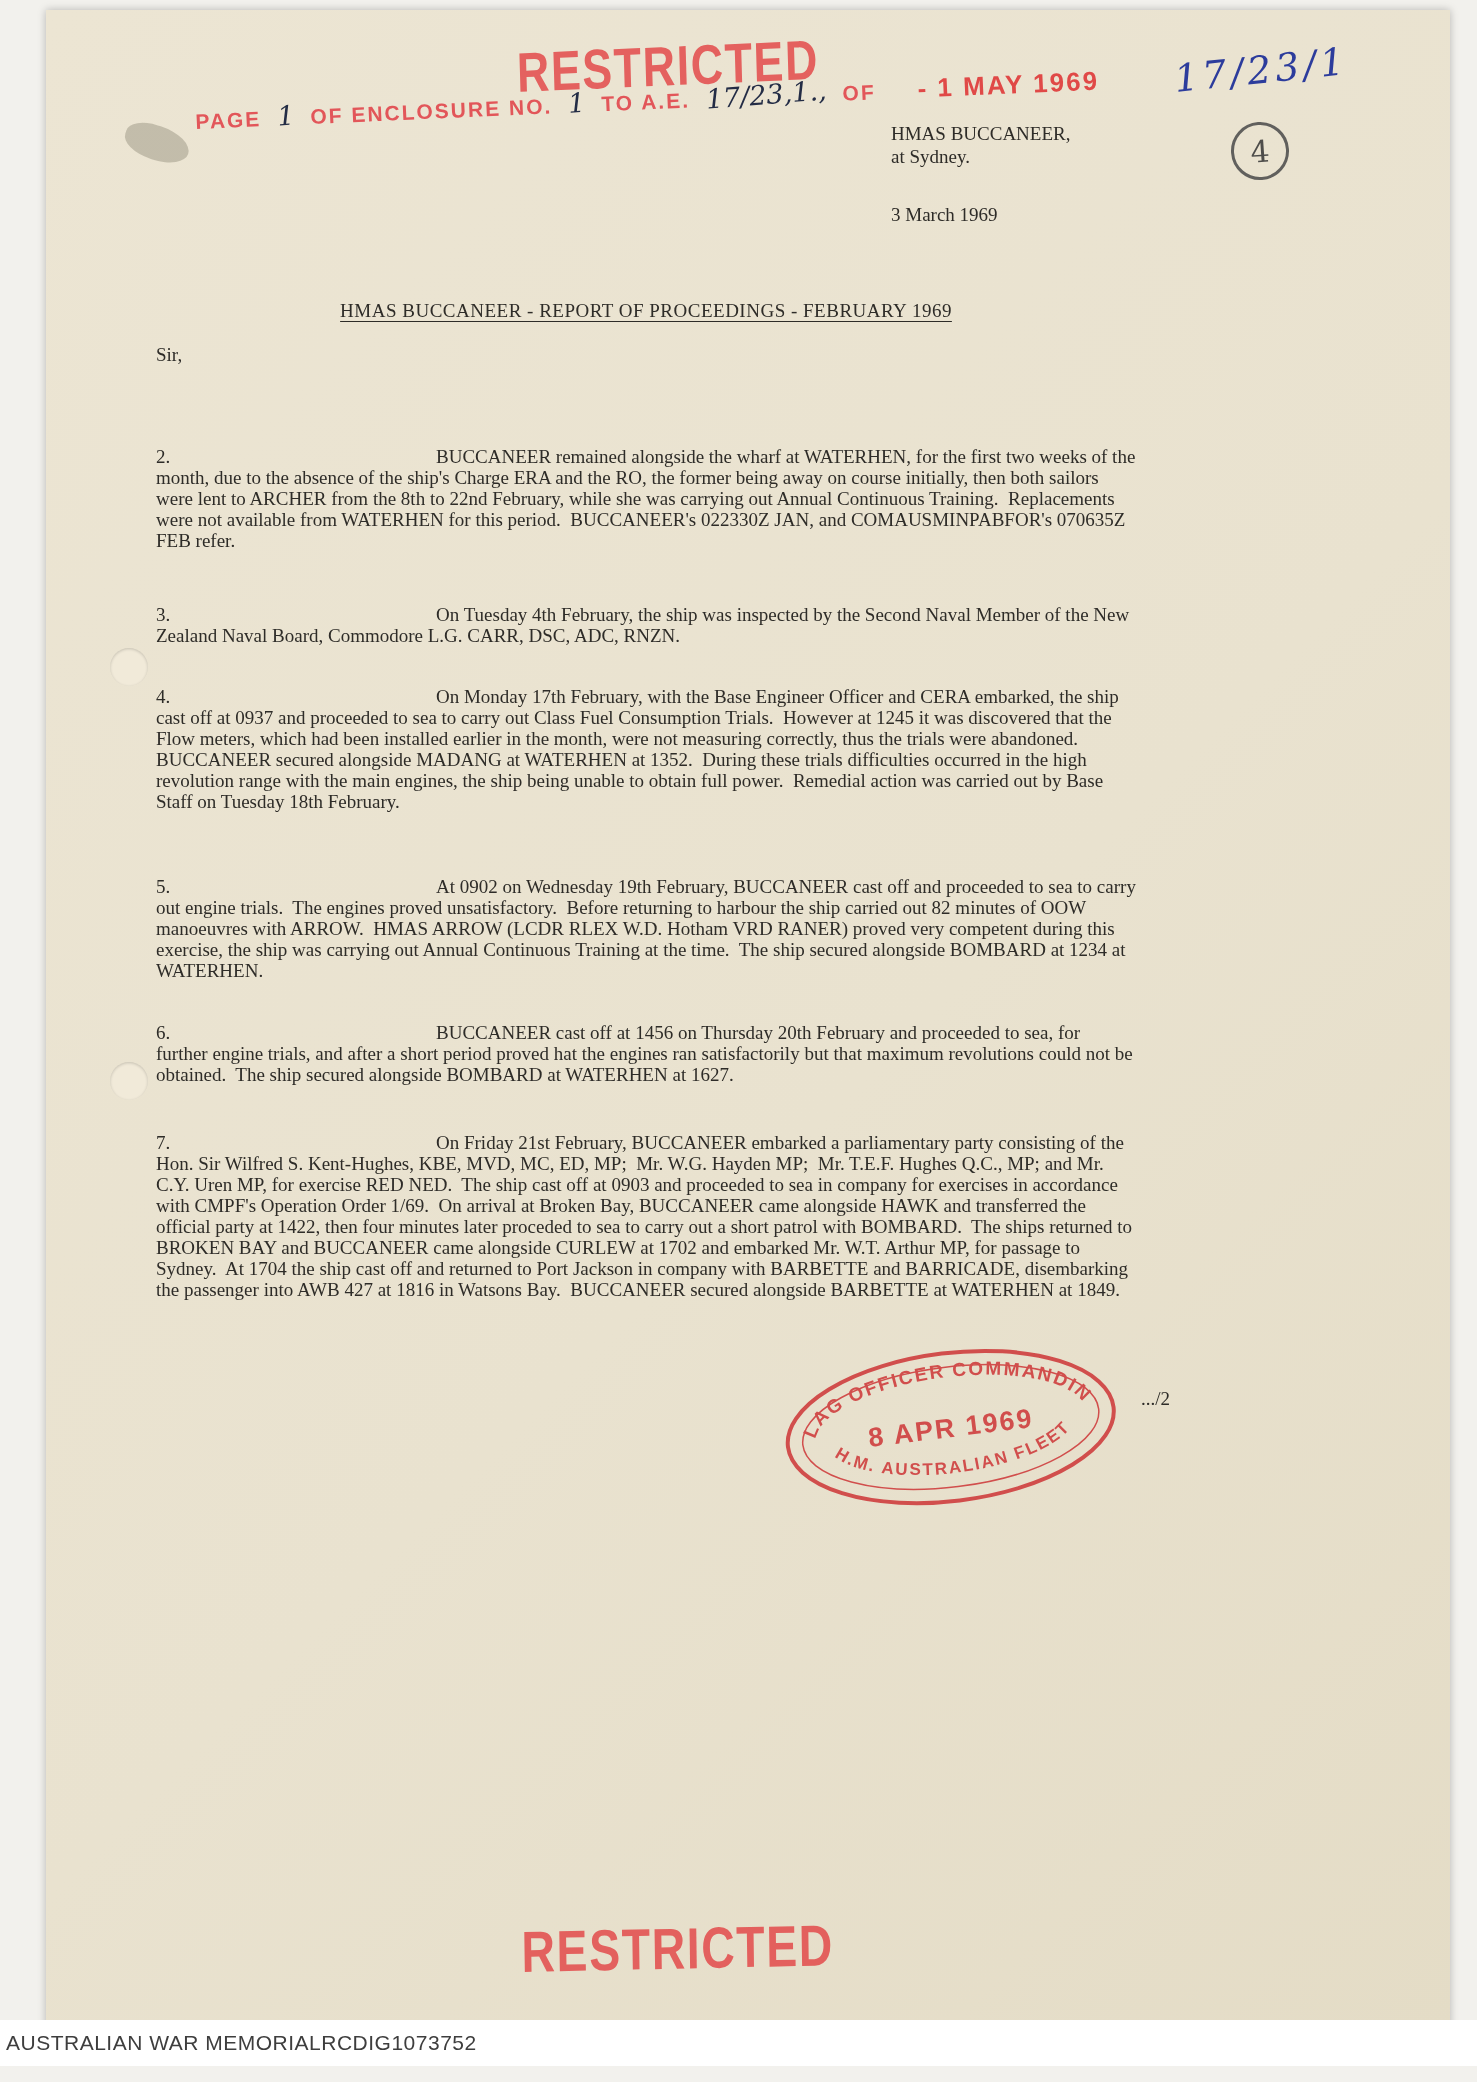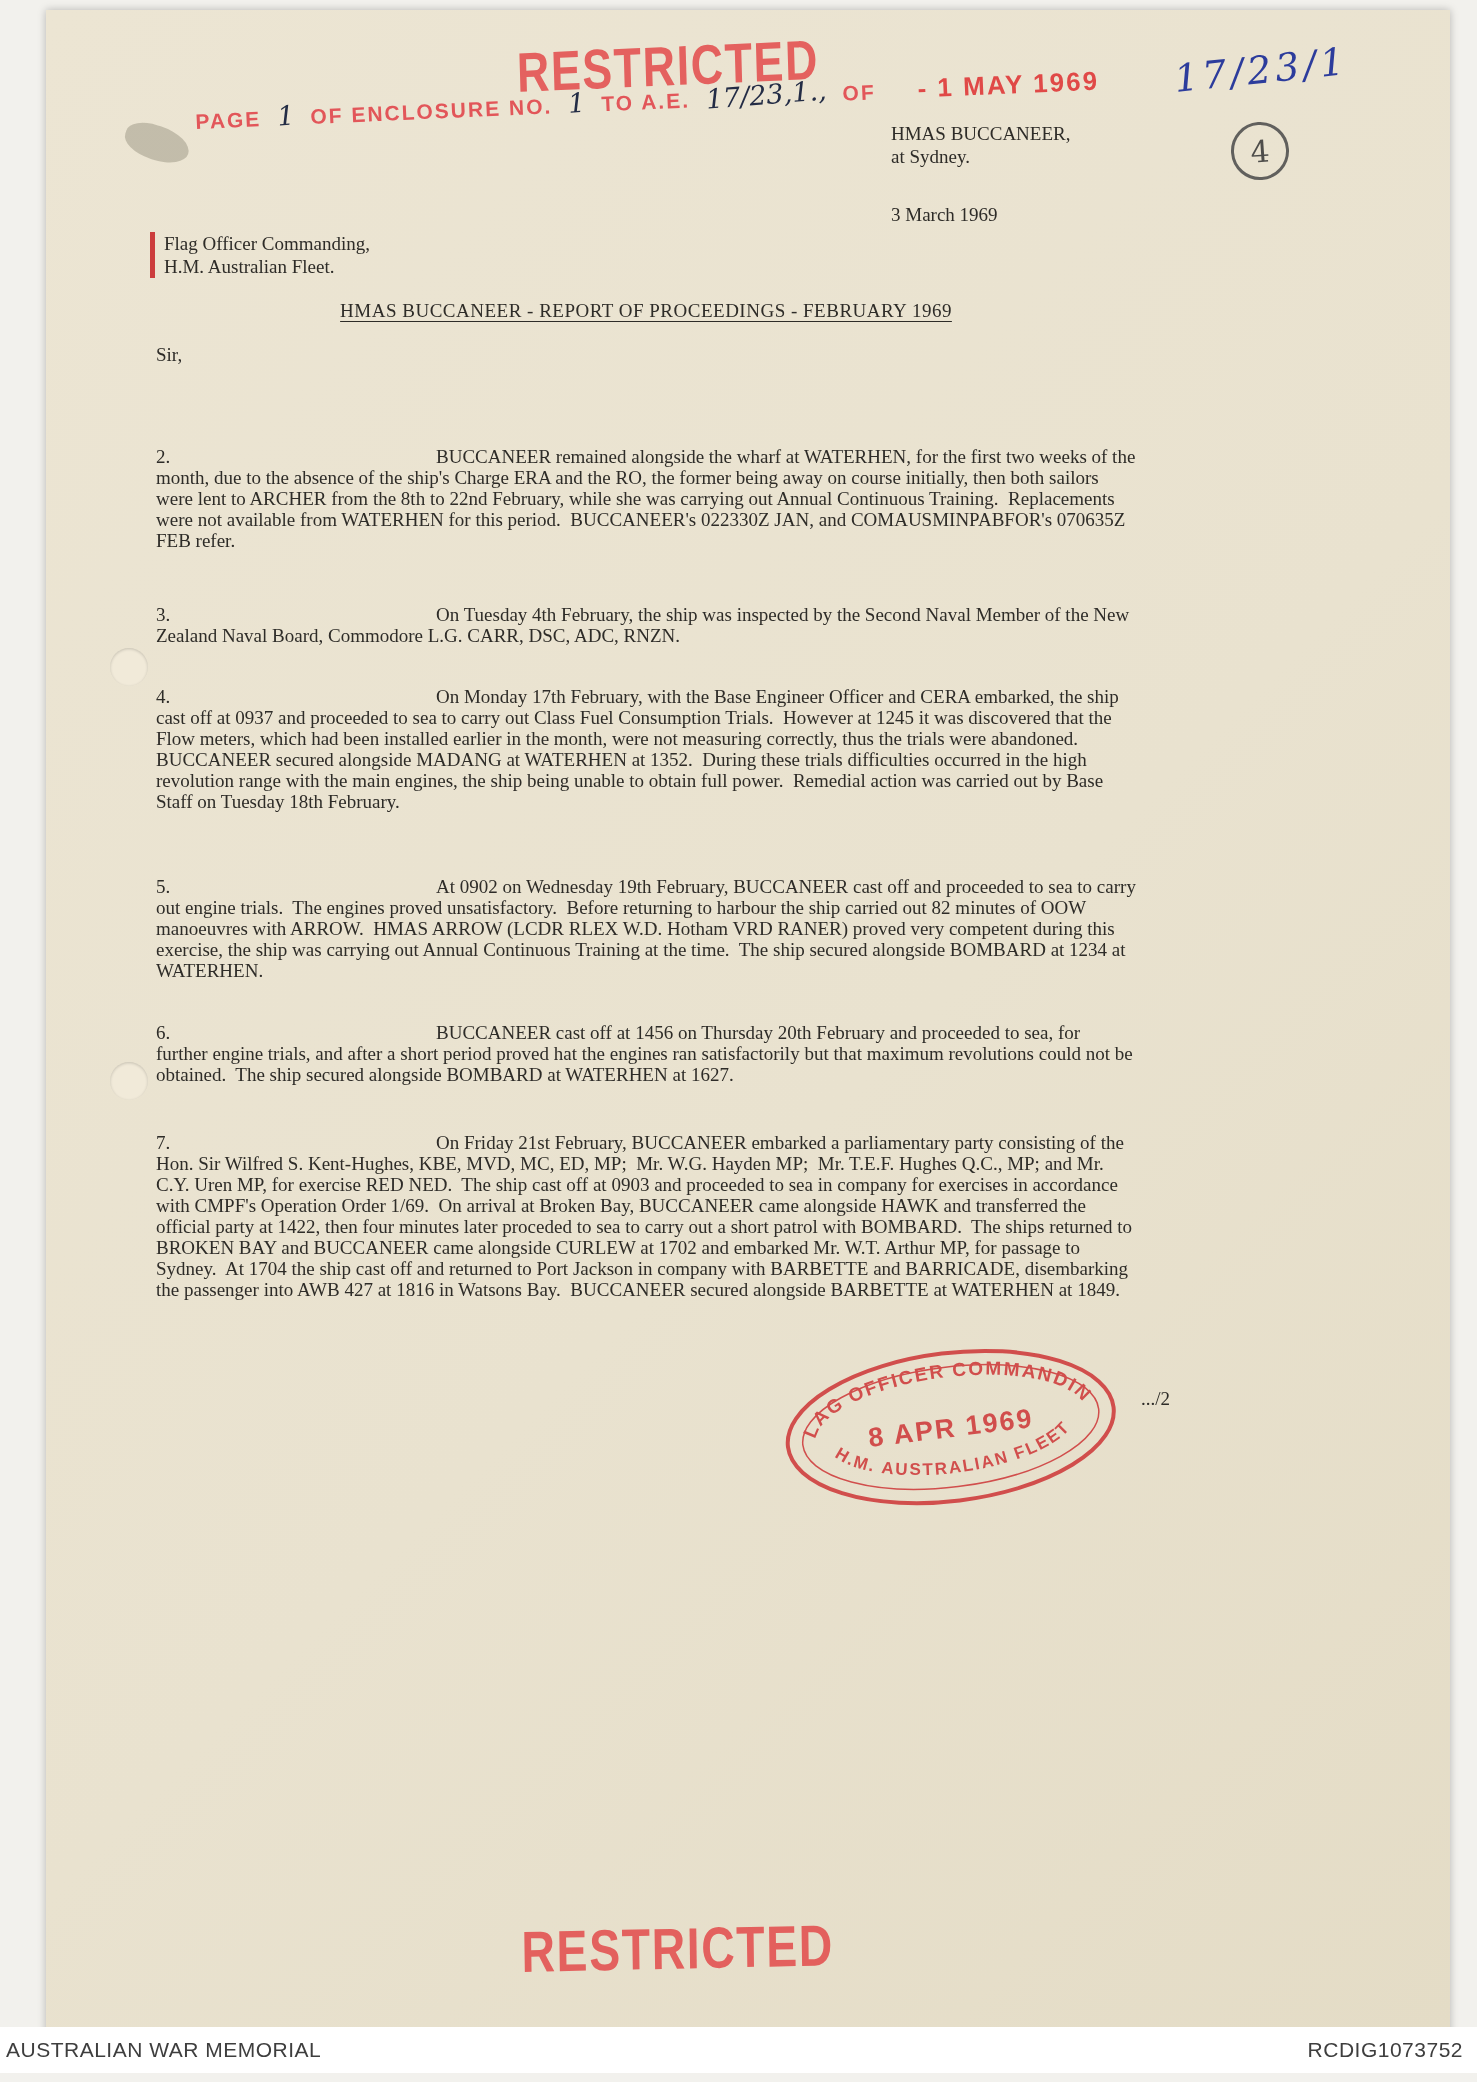--- a/index.html
+++ b/index.html
@@ -77,22 +77,22 @@
     transform:rotate(18deg);
   }
   .punch{
     position:absolute;left:64px;width:38px;height:38px;border-radius:50%;
     background:#f1ead9;box-shadow:inset 0 1px 3px rgba(0,0,0,.18);
   }
   .punch.one{top:638px;}
   .punch.two{top:1052px;}
   
   .footer-bar{
-    position:absolute;left:0;right:0;bottom:9px;height:46px;background:#ffffff;
-    display:flex;align-items:center;justify-content:space-between;
+    position:absolute;left:0;right:0;bottom:16px;height:46px;background:#ffffff;
+    display:flex;align-items:center;justify-content:flex-start;
     padding:0 14px 0 6px;box-sizing:border-box;
   }
   .footer-bar span{font-size:21px;color:#3e3e3e;letter-spacing:.5px;}
 </style>
 </head>
 <body>
 
 <div class="paper">
 
   <div class="scan-artifact"></div>
@@ -118,24 +118,20 @@
     <span>4</span>
   </div>
 
   <div class="typed sender">
     <div>HMAS BUCCANEER,</div>
     <div>at Sydney.</div>
   </div>
 
   <div class="typed dateline">3 March 1969</div>
 
-  <div class="typed recipient">
-    <div>Flag Officer Commanding,</div>
-    <div>H.M. Australian Fleet.</div>
-  </div>
 
   <div class="typed title">HMAS BUCCANEER - REPORT OF PROCEEDINGS - FEBRUARY 1969</div>
 
   <div class="typed salutation">Sir,</div>
 
 
   <div class="typed para p2">
     <span class="pnum">2.</span>
     <span class="ptext">BUCCANEER remained alongside the wharf at WATERHEN, for the first two weeks of the month, due to the absence of the ship's Charge ERA and the RO, the former being away on course initially, then both sailors were lent to ARCHER from the 8th to 22nd February, while she was carrying out Annual Continuous Training.  Replacements were not available from WATERHEN for this period.  BUCCANEER's 022330Z JAN, and COMAUSMINPABFOR's 070635Z FEB refer.</span>
   </div>

